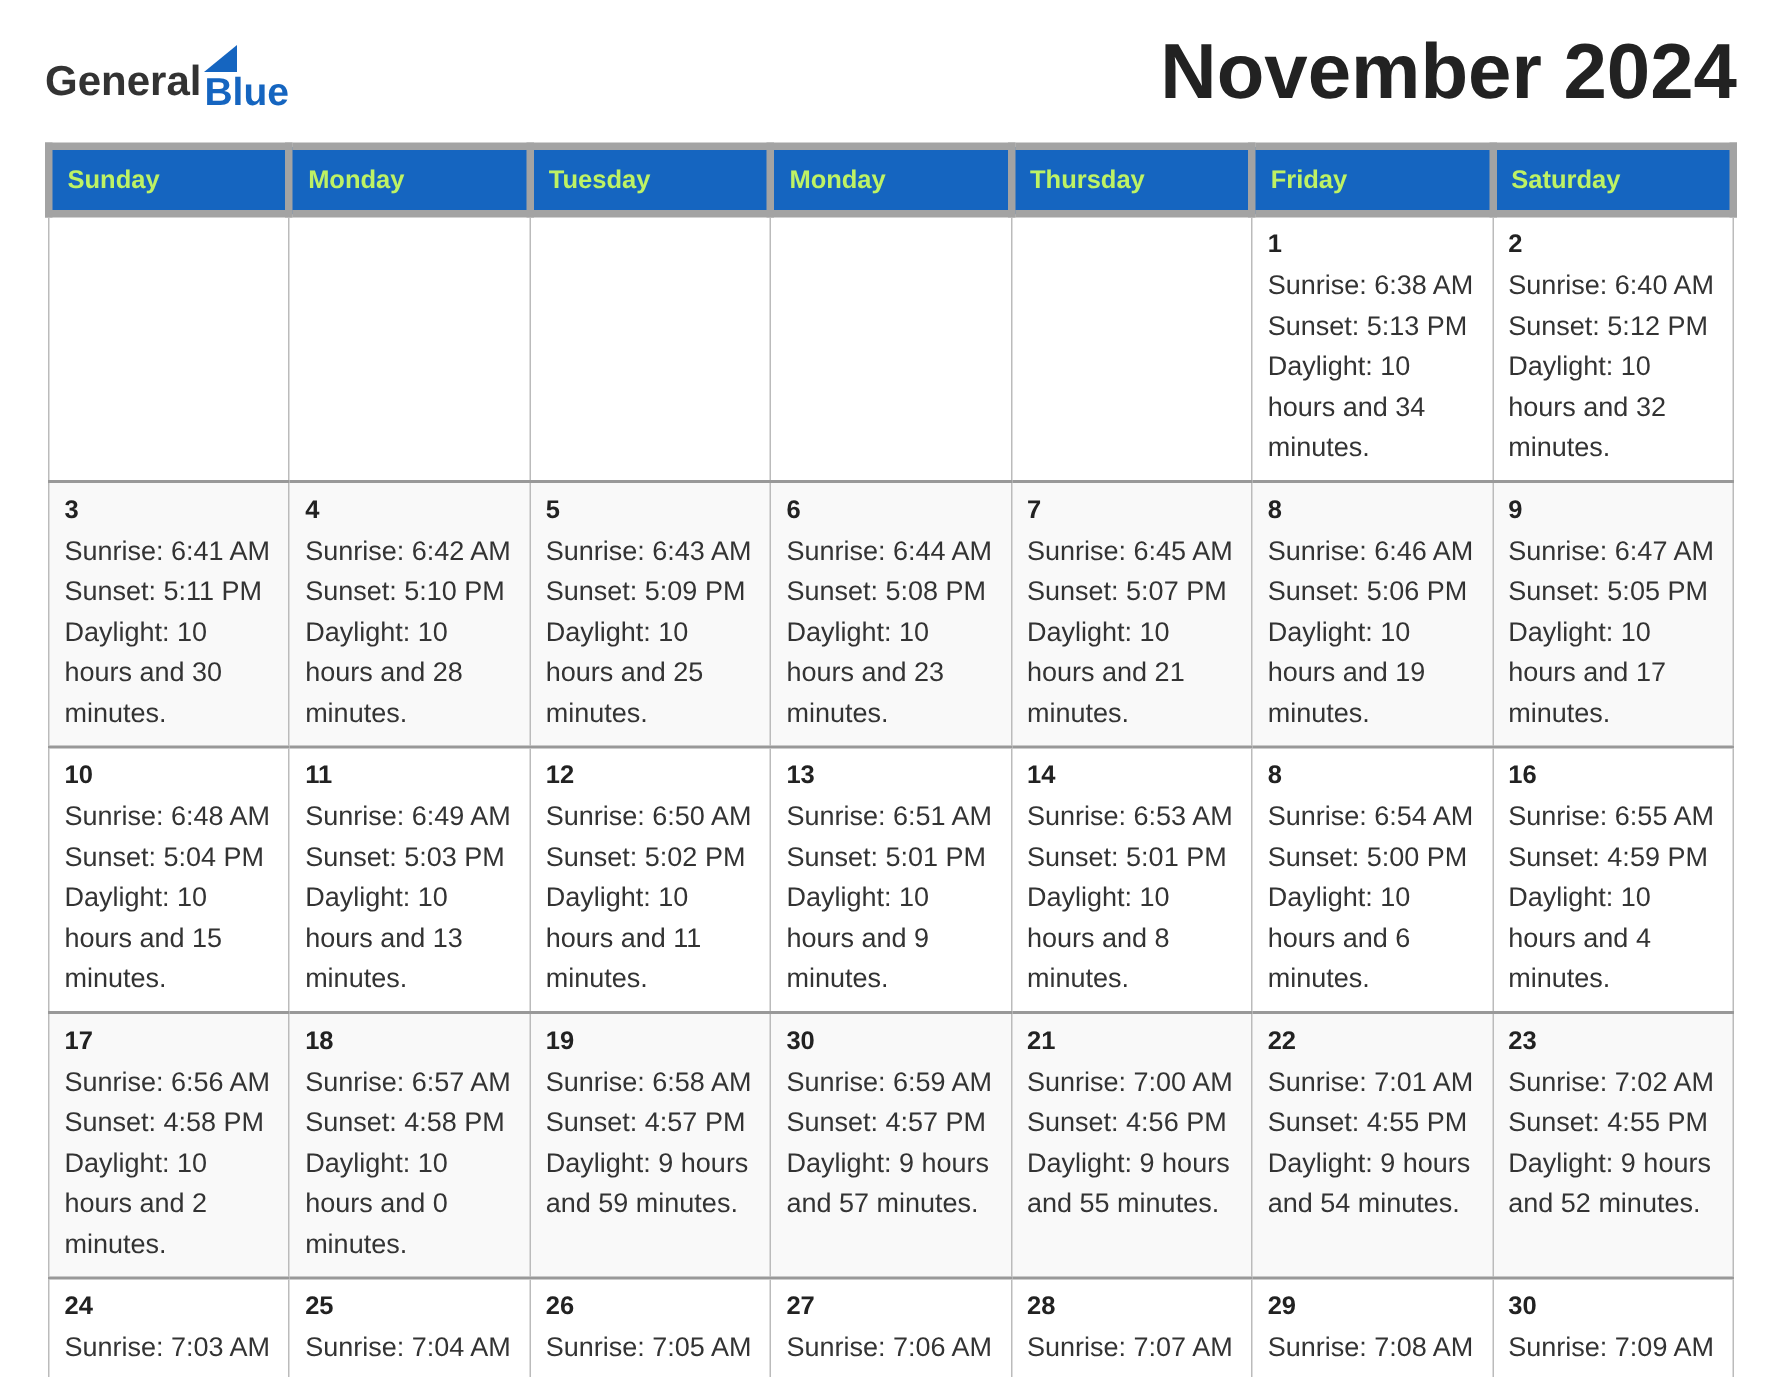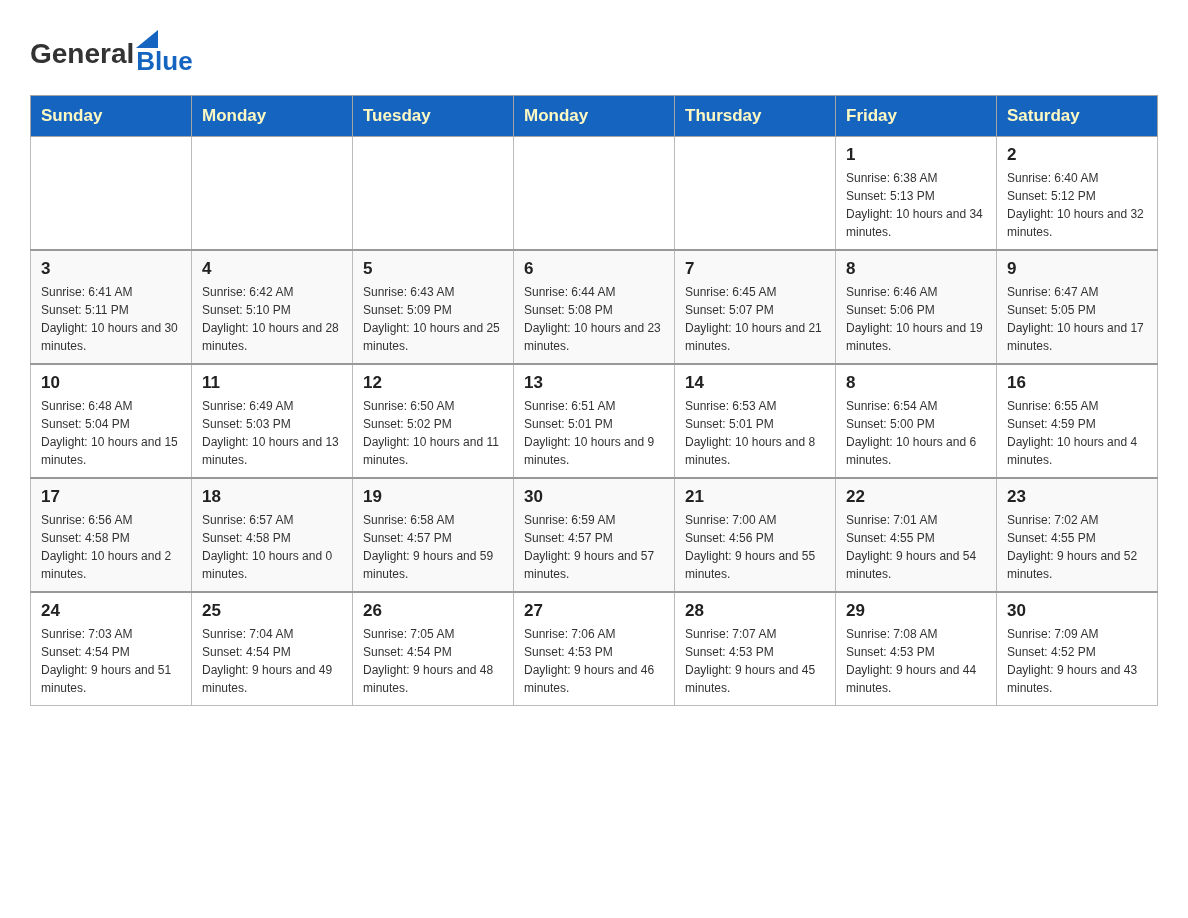--- a/index.html
+++ b/index.html
@@ -50,43 +50,43 @@
       color: #444;
       margin-top: 6px;
     }
     .calendar-table {
       width: 100%;
       border-collapse: collapse;
       border: 1px solid #999;
     }
     .calendar-table th {
       background-color: #1565c0;
-      color: #fef9c3;
+      color: #bef264;
       font-size: 17px;
       font-weight: bold;
       padding: 10px 10px;
       text-align: left;
-      border: 1px solid #a3a3a3;
+      border: 5px solid #a3a3a3;
     }
     .calendar-table td {
       vertical-align: top;
       padding: 8px 10px;
       border: 1px solid #bbb;
       width: 14.28%;
       min-height: 110px;
       height: 110px;
     }
     .day-number {
       font-size: 17px;
       font-weight: bold;
       color: #222;
       margin-bottom: 4px;
     }
     .day-info {
-      font-size: 12px;
+      font-size: 18px;
       color: #333;
       line-height: 1.5;
     }
     .row-separator td {
       border-top: 2px solid #999;
     }
     tr:nth-child(even) td {
       background: #f9f9f9;
     }
     tr:nth-child(odd) td {
@@ -102,20 +102,21 @@
       <span class="logo-text-general">General</span>
       <div style="display:flex; flex-direction:column; align-items:flex-start; margin-left:2px;">
         <svg width="22" height="18" viewBox="0 0 22 18">
           <polygon points="0,18 22,18 22,0" fill="#1565c0"></polygon>
         </svg>
         <span class="logo-text-blue" style="margin-top:-2px;">Blue</span>
       </div>
     </div>
   </div>
   <div class="title-area">
+    <div class="calendar-title">November 2024</div>
   </div>
 </div>
 
 <table class="calendar-table">
   <thead>
     <tr>
     <th>Sunday</th>
         <th>Monday</th>
         <th>Tuesday</th>
         <th>Monday</th>

